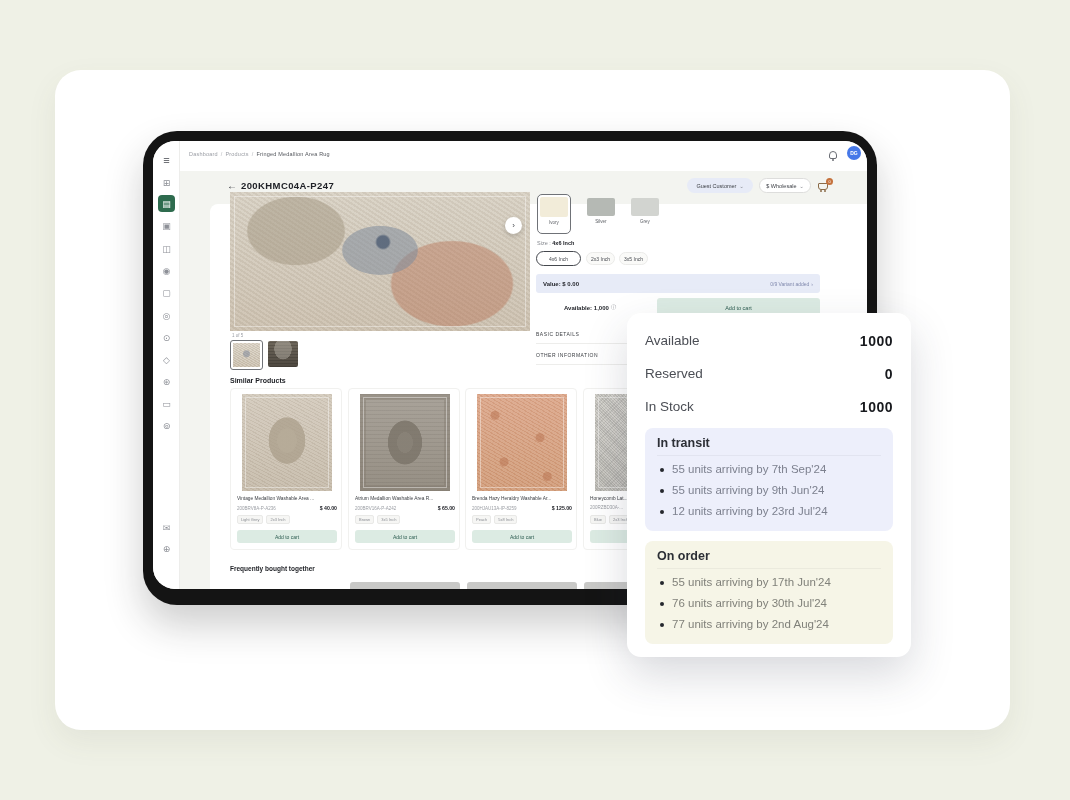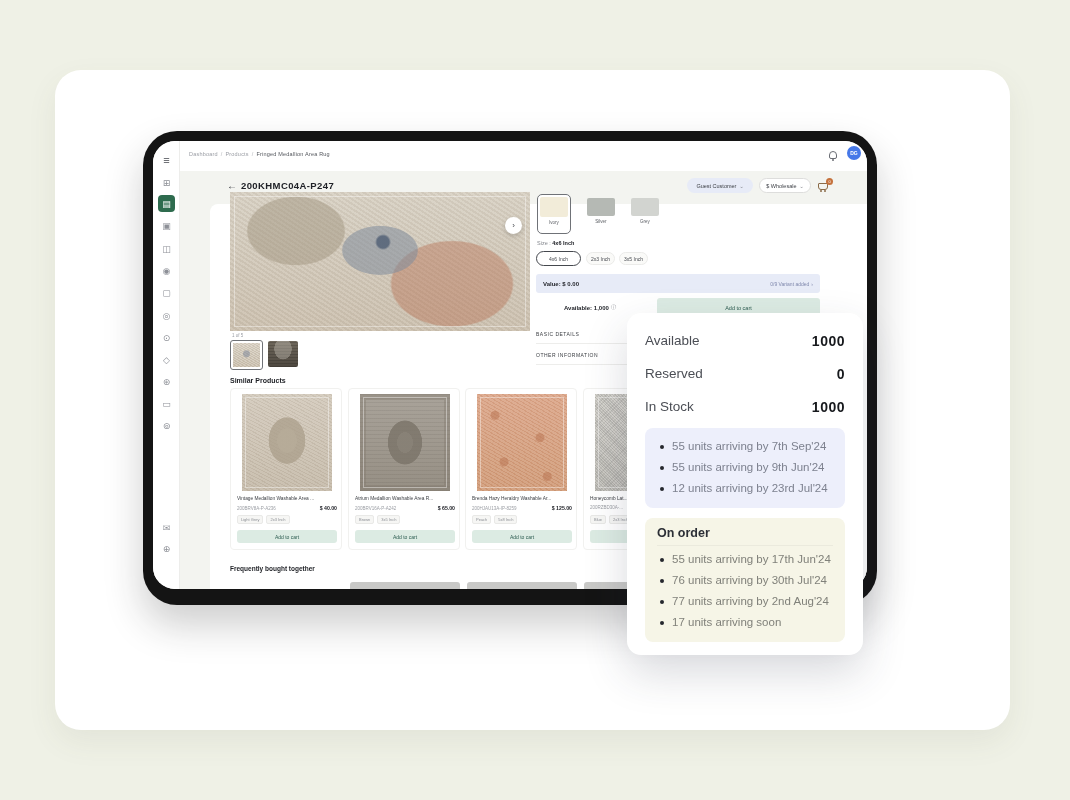--- a/index.html
+++ b/index.html
@@ -191,21 +191,21 @@
   .tag { font-size:4px; color:#8c8f95; background:#f6f6f4; border:1px solid #e9e9e7;
     border-radius:2px; padding:1px 3px; }
   .p-cta { position:absolute; left:6px; top:141px; width:100px; height:13px; font-size:5px; }
 
   .fbt-h { left:77px; top:424px; font-size:6.5px; font-weight:bold; color:#1d1f24; z-index:4; }
   .strip { top:441px; width:110px; height:7px; background:#c9c9c7; border-radius:3px 3px 0 0;
     z-index:4; }
   .st1 { left:197px; } .st2 { left:314px; } .st3 { left:431px; }
 
   
-  .popup { position:absolute; left:627px; top:313px; width:236px; background:#ffffff;
+  .popup { position:absolute; left:627px; top:313px; width:284px; background:#ffffff;
     border-radius:14px; box-shadow:0 18px 44px rgba(45,48,70,.18); padding:11px 18px 13px;
     z-index:20; }
   .inv-row { display:flex; justify-content:space-between; align-items:center; height:33px; }
   .inv-label { font-size:13.5px; color:#4b4e55; }
   .inv-value { font-size:14px; font-weight:bold; color:#17191d; letter-spacing:.5px; }
   .inv-box { border-radius:8px; padding:8px 12px 9px; }
   .box-transit { background:#edeffb; margin-top:5px; }
   .box-order { background:#f6f5e7; margin-top:10px; }
   .inv-box-title { font-size:12.5px; font-weight:bold; color:#2c2f36; padding-bottom:5px;
     border-bottom:1px solid rgba(0,0,0,.045); margin-bottom:3px; }
@@ -398,26 +398,26 @@
     <div class="inv-row">
       <span class="inv-label">Reserved</span>
       <span class="inv-value">0</span>
     </div>
     <div class="inv-row">
       <span class="inv-label">In Stock</span>
       <span class="inv-value">1000</span>
     </div>
 
     <div class="inv-box box-transit">
+      <div class="inv-box-title">In transit</div>
       <div class="inv-item">55 units arriving by 7th Sep'24</div>
       <div class="inv-item">55 units arriving by 9th Jun'24</div>
       <div class="inv-item">12 units arriving by 23rd Jul'24</div>
     </div>
 
     <div class="inv-box box-order">
       <div class="inv-box-title">On order</div>
       <div class="inv-item">55 units arriving by 17th Jun'24</div>
       <div class="inv-item">76 units arriving by 30th Jul'24</div>
       <div class="inv-item">77 units arriving by 2nd Aug'24</div>
-      <div class="inv-item">17 units arriving soon</div>
     </div>
   </div>
 </div>
 
 </body></html>

